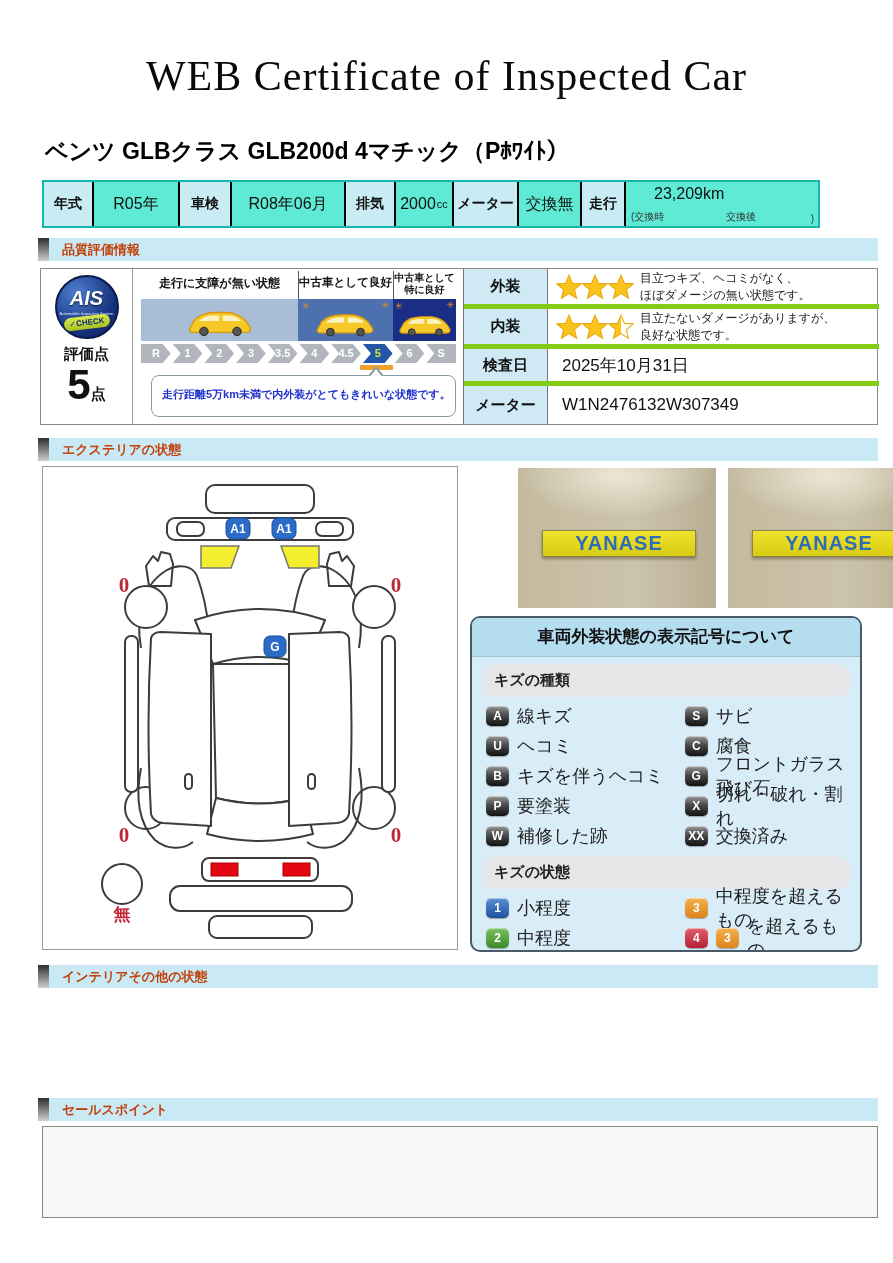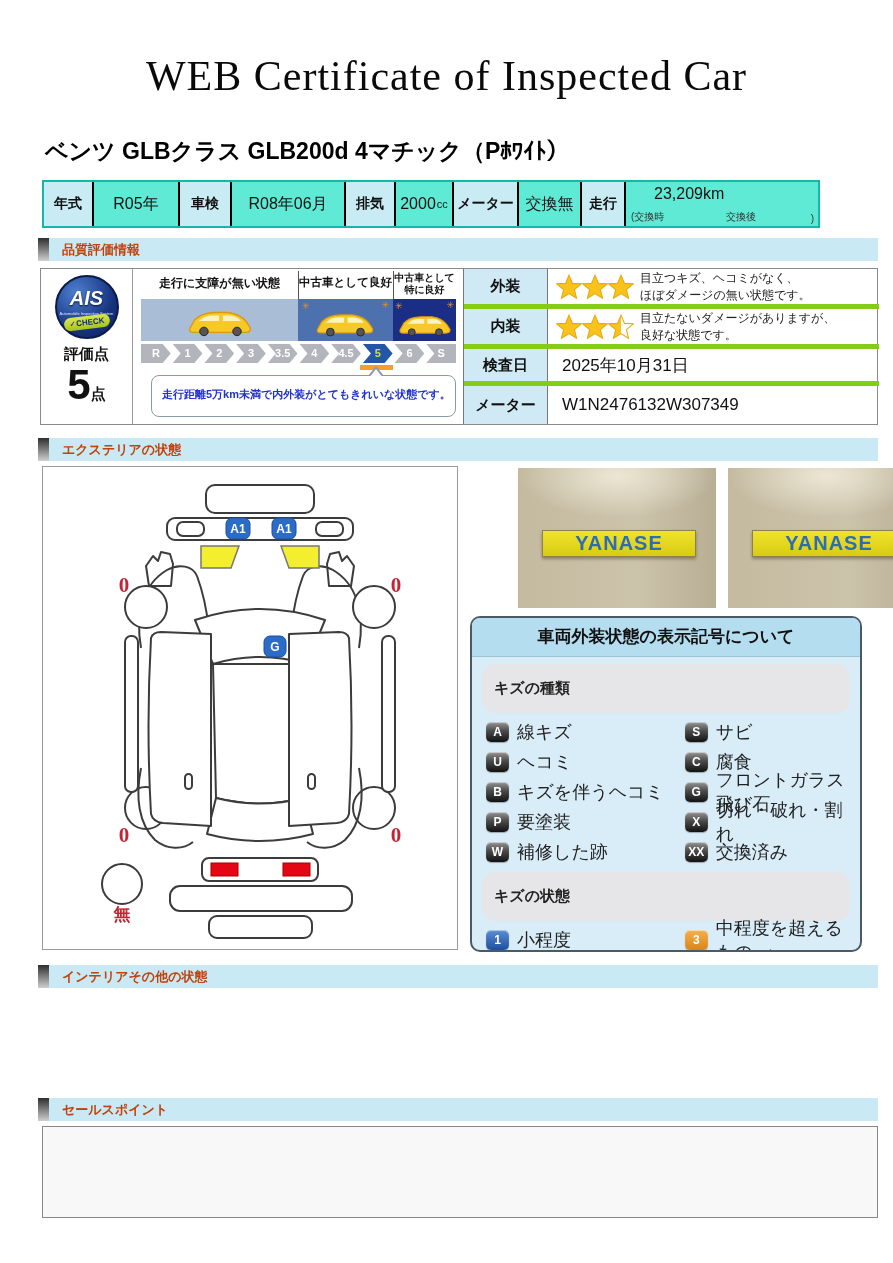--- a/index.html
+++ b/index.html
@@ -95,21 +95,21 @@
                linear-gradient(90deg,#c3ba9f 0%,#ccc3ab 60%,#b7ae94 100%);}
   .sign{position:absolute;left:24px;top:62px;width:154px;height:27px;
     background:linear-gradient(180deg,#f0e32c,#d8cb12);border:1px solid #8a8350;box-sizing:border-box;
     box-shadow:0 2px 3px rgba(60,50,20,.45);text-align:center;}
   .sign span{font-size:20px;line-height:25px;font-weight:bold;color:#2e6cb8;letter-spacing:1px;display:inline-block;transform:scaleY(1.05);}
 
   
   .legend{position:absolute;top:616px;left:470px;width:392px;height:336px;background:#d9edf8;
     border:2px solid #4a5a66;border-radius:10px;box-sizing:border-box;overflow:hidden;}
   .legend-title{height:38px;line-height:38px;text-align:center;font-size:17px;font-weight:bold;background:#b5ddf0;border-bottom:1px solid #9cc4d6;}
-  .legend-sub{margin:7px 10px 5px;background:#e6e6e8;border-radius:13px;padding:15px 12px;font-size:15px;font-weight:bold;color:#222;}
+  .legend-sub{margin:7px 10px 5px;background:#e6e6e8;border-radius:13px;padding:7px 12px;font-size:15px;font-weight:bold;color:#222;}
   .legend-grid{display:grid;grid-template-columns:54% 46%;row-gap:5px;padding:1px 6px 1px 14px;}
   .legend-item{display:flex;align-items:center;gap:8px;height:25px;}
   .badge{min-width:23px;height:20px;border-radius:5px;padding:0 2px;box-sizing:border-box;
     background:linear-gradient(180deg,#979797,#4a4a4a 45%,#121212);
     color:#fff;font-size:12px;font-weight:bold;text-align:center;line-height:20px;
     box-shadow:inset 0 1px 1px rgba(255,255,255,.55),0 1px 1px rgba(0,0,0,.3);}
   .legend-item .lbl{font-size:18px;color:#222;}
   .st-blue{background:linear-gradient(180deg,#5b8fd4,#1e4f9e);}
   .st-orange{background:linear-gradient(180deg,#f2b14e,#dd8418);}
   .st-green{background:linear-gradient(180deg,#7cc163,#3a8a28);}

